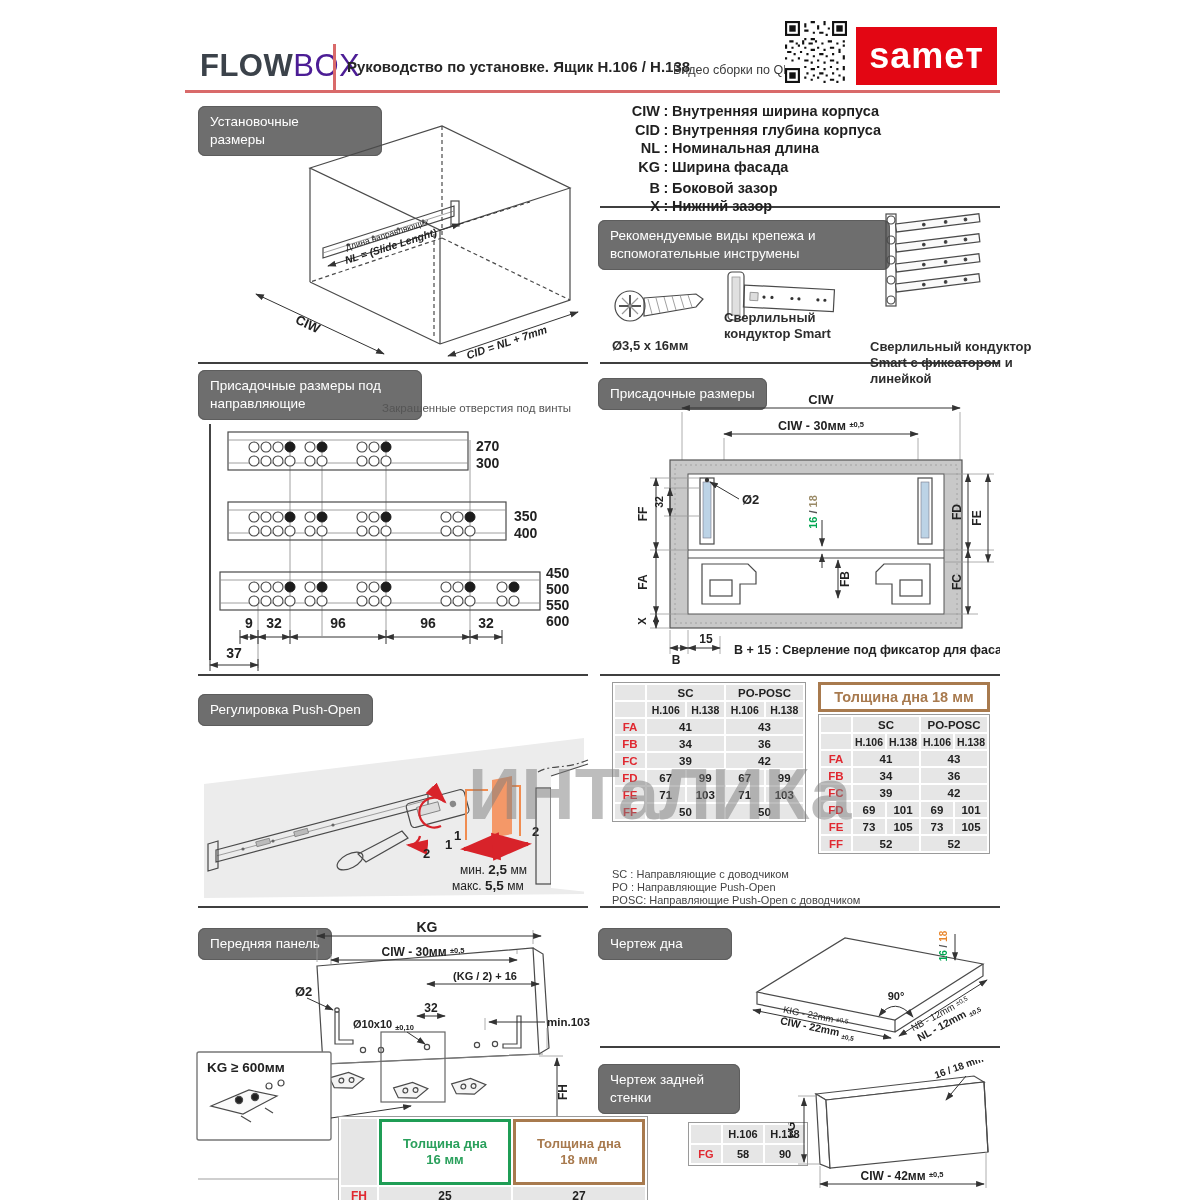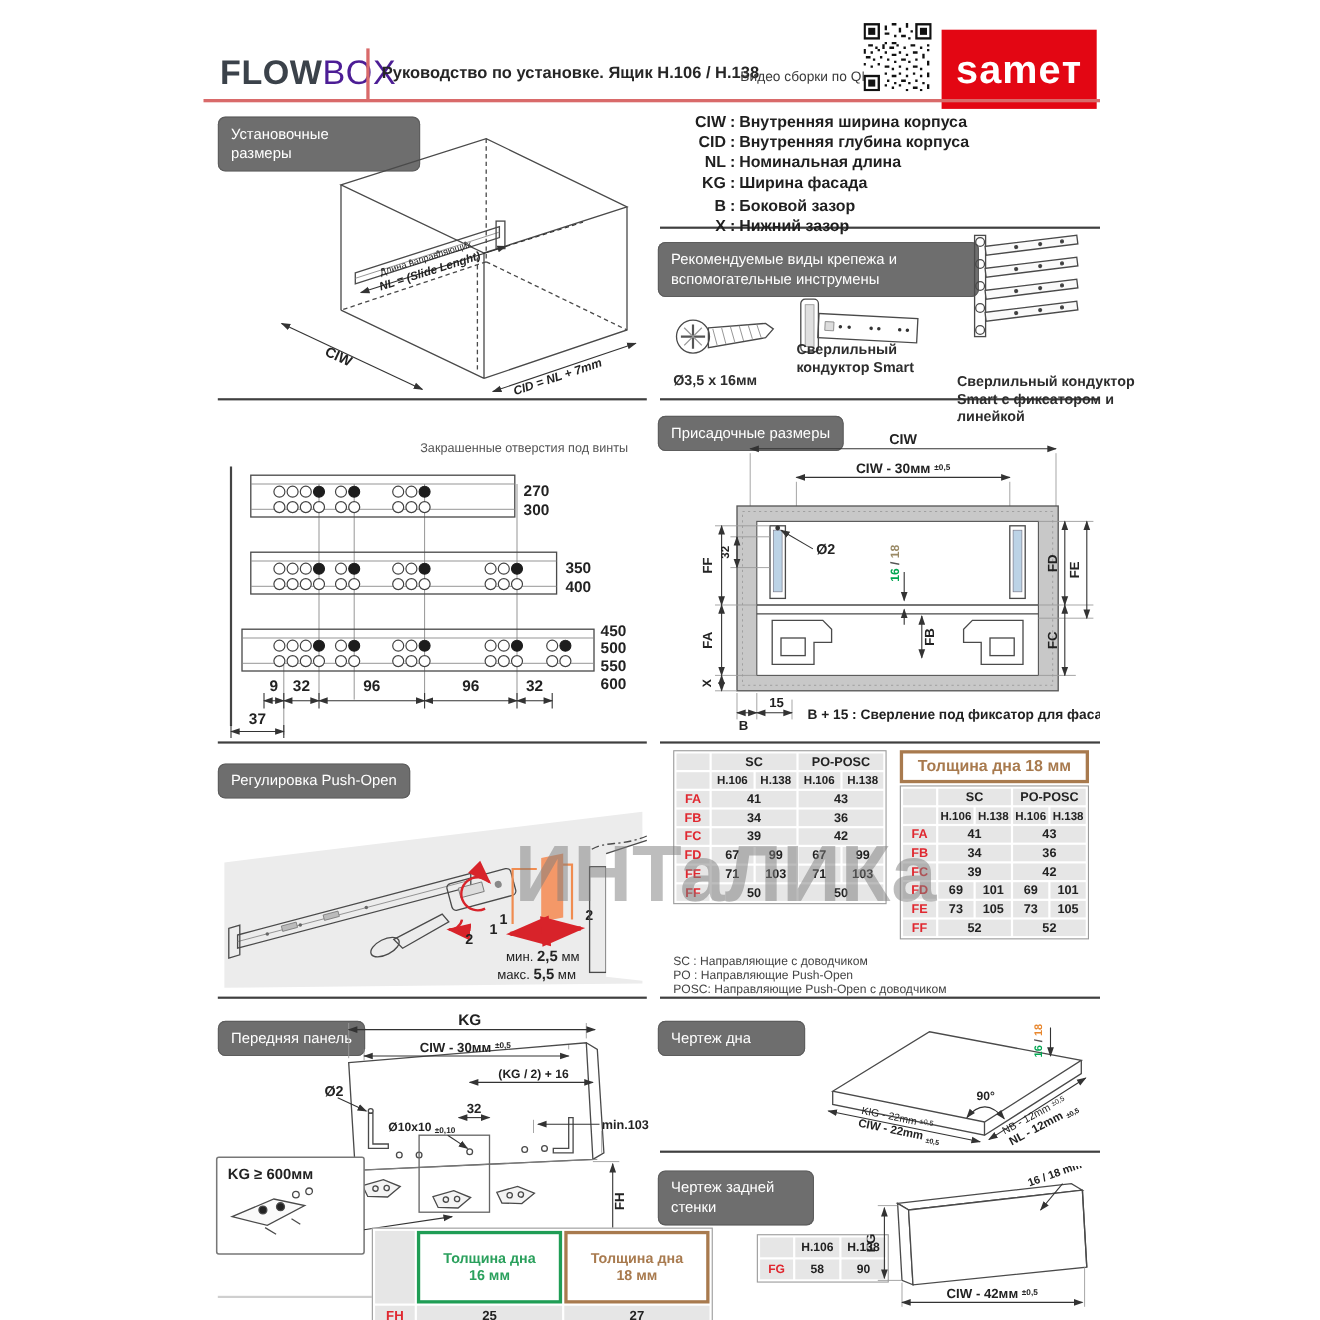--- a/index.html
+++ b/index.html
@@ -103,38 +103,42 @@
                M9,8h1v1h-1z M12,8h2v1h-2z M2,9h2v1h-2z M5,10h1v1h-1z M8,9h1v2h-1z M11,10h2v1h-2z M14,9h1v1h-1z M17,10h1v1h-1z M20,9h2v1h-2z M24,10h1v1h-1z M27,9h1v1h-1z
                M0,11h1v2h-1z M3,12h1v1h-1z M6,11h1v1h-1z M9,12h1v1h-1z M12,13h2v1h-2z M15,12h1v1h-1z M18,13h1v1h-1z M21,12h2v1h-2z M25,13h1v1h-1z M27,11h1v1h-1z
                M1,14h2v1h-2z M4,15h1v1h-1z M7,14h1v1h-1z M10,15h1v1h-1z M13,16h1v1h-1z M16,15h2v1h-2z M19,16h1v1h-1z M22,15h1v1h-1z M25,14h1v1h-1z M27,16h1v1h-1z
                M0,17h1v1h-1z M3,18h1v1h-1z M6,17h1v1h-1z M9,18h2v1h-2z M12,19h1v1h-1z M15,18h1v1h-1z M18,19h1v1h-1z M21,18h2v1h-2z M24,19h1v1h-1z M27,17h1v1h-1z
                M9,21h1v1h-1z M12,22h2v1h-2z M15,21h1v1h-1z M18,22h1v1h-1z M21,21h1v1h-1z M24,22h1v1h-1z M27,21h1v2h-1z
                M10,24h1v1h-1z M13,25h1v1h-1z M16,24h2v1h-2z M19,25h1v1h-1z M22,24h1v1h-1z M25,25h1v1h-1z
                M9,26h1v1h-1z M12,27h1v1h-1z M15,26h1v1h-1z M18,28h1v1h-1z M21,27h2v1h-2z M24,28h1v1h-1z M27,26h1v2h-1z"></path>
     </g>
   </svg>
 
-  <div class="brand-box" style="left:856px;top:27px;width:141px;height:72px;">
+  <div class="brand-box" style="left:856px;top:27px;width:141px;height:58px;">
     <span>sameт</span>
   </div>
   <div class="hr-red" style="left:185px;top:90px;width:815px;"></div>
 
   <div class="hr-dark" style="left:198px;top:362px;width:390px;"></div>
   <div class="hr-dark" style="left:198px;top:674px;width:390px;"></div>
   <div class="hr-dark" style="left:198px;top:906px;width:390px;"></div>
   <div class="hr-lite" style="left:198px;top:1178px;width:390px;"></div>
   <div class="hr-dark" style="left:600px;top:206px;width:400px;"></div>
   <div class="hr-dark" style="left:600px;top:362px;width:400px;"></div>
   <div class="hr-dark" style="left:600px;top:674px;width:400px;"></div>
   <div class="hr-dark" style="left:600px;top:906px;width:400px;"></div>
   <div class="hr-dark" style="left:600px;top:1046px;width:400px;"></div>
 
   <div class="badge" style="left:198px;top:106px;width:160px;">
     <span>Установочные</span>
     <span>размеры</span>
+  </div>
+  <div class="badge" style="left:198px;top:370px;width:200px;">
+    <span>Присадочные размеры под</span>
+    <span>направляющие</span>
   </div>
   <div class="badge" style="left:198px;top:694px;">
     <span>Регулировка Push-Open</span>
   </div>
   <div class="badge" style="left:198px;top:928px;">
     <span>Передняя панель</span>
   </div>
   <div class="badge" style="left:598px;top:220px;width:268px;">
     <span>Рекомендуемые виды крепежа и</span>
     <span>вспомогательные инструмены</span>

